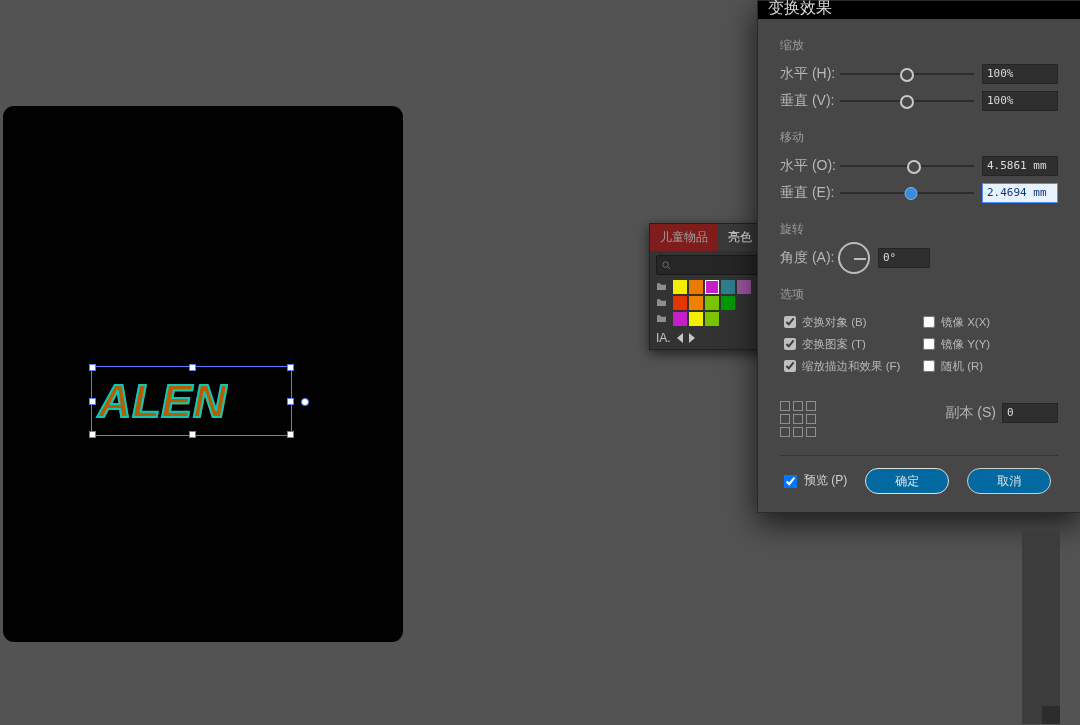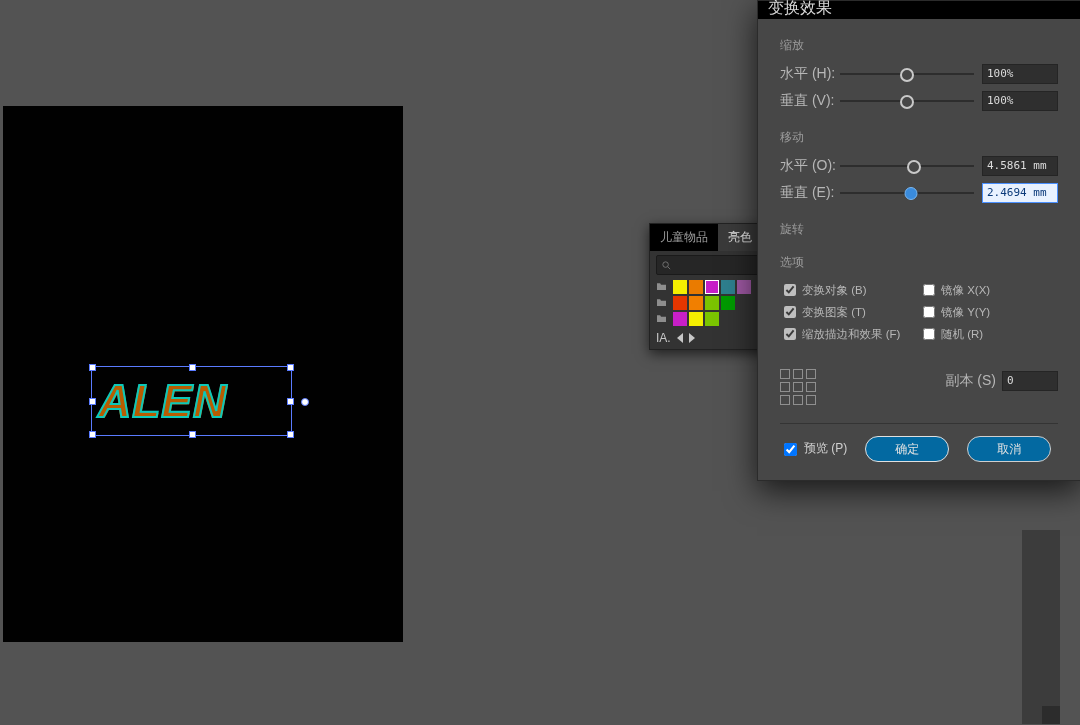--- a/index.html
+++ b/index.html
@@ -15,20 +15,21 @@
     position: relative;
   }
   
   .canvas-wrap {
     position: absolute;
     left: 3px;
     top: 106px;
     width: 400px;
     height: 536px;
     background: #010101;
+    border-radius: 11px;
   }
   .selection-box {
     position: absolute;
     left: 88px;
     top: 260px;
     width: 199px;
     height: 68px;
     border: 1px solid #5a7bff;
   }
   .sel-handle {
@@ -84,21 +85,21 @@
     left: 649px;
     top: 223px;
     width: 135px;
     background: #333333;
     border: 1px solid #222;
     box-shadow: 0 4px 12px rgba(0,0,0,0.6);
   }
   .swatch-tabs {
     display: flex;
     height: 27px;
-    background: #000000;
+    background: #7f1d1d;
     align-items: center;
     font-size: 12px;
   }
   .swatch-tab {
     padding: 0 10px;
     height: 100%;
     display: flex;
     align-items: center;
     color: #9e9e9e;
   }
@@ -431,20 +432,25 @@
     <div class="row">
       <div class="row-label">垂直 (E):</div>
       <div class="slider">
         <div class="track"></div>
           <div class="thumb filled" id="th-move-v" style="left: 53%;"></div>
       </div>
       <div class="val-box active">2.4694 mm</div>
     </div>
 
     <div class="section-label">旋转</div>
+    <div class="row">
+      <div class="row-label">角度 (A):</div>
+      <div class="angle-dial"></div>
+      <div class="val-box" style="width:42px">0°</div>
+    </div>
 
     <div class="section-label">选项</div>
     <div class="opts" id="opts">
         <label class="opt">
           <input type="checkbox" checked="" style="">
           <span>变换对象 (B)</span>
         </label>
         <label class="opt">
           <input type="checkbox" style="">
           <span>镜像 X(X)</span>

